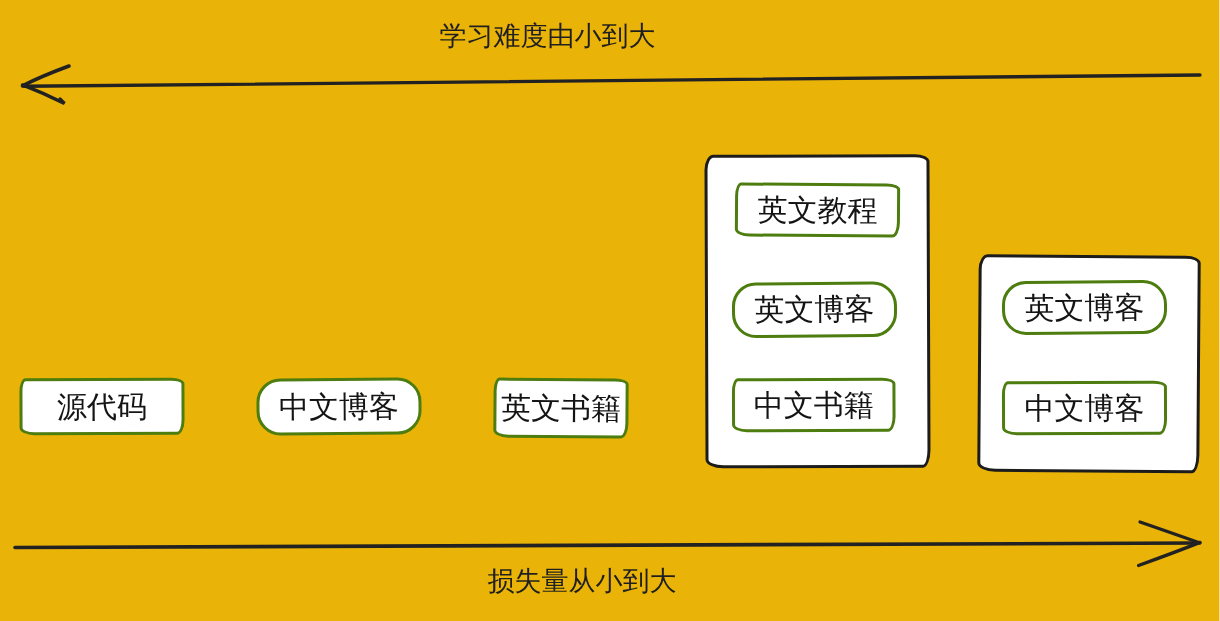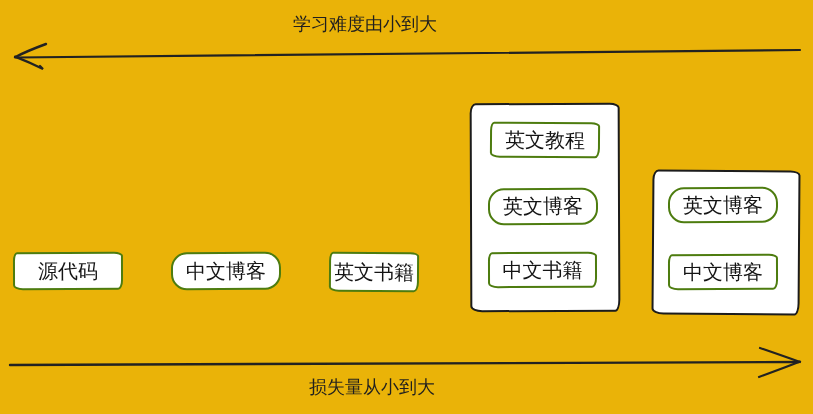--- a/index.html
+++ b/index.html
@@ -25,21 +25,21 @@
     pointer-events: none;
   }
   .axis-label {
     position: absolute;
     font-size: 18px;
     color: #1f1f1f;
     white-space: nowrap;
     letter-spacing: 0px;
   }
   .axis-label.top  { left: 290px; top: 12px;  width: 150px; text-align: center; }
-  .axis-label.bottom { left: 306px; top: 375px; width: 132px; text-align: center; }
+  .axis-label.bottom { left: 322px; top: 375px; width: 132px; text-align: center; }
 
   .sketch-box {
     position: absolute;
     border: 2px solid #4d7c0f;
     background: #ffffff;
     display: flex;
     align-items: center;
     justify-content: center;
     font-size: 20px;
     color: #141414;

